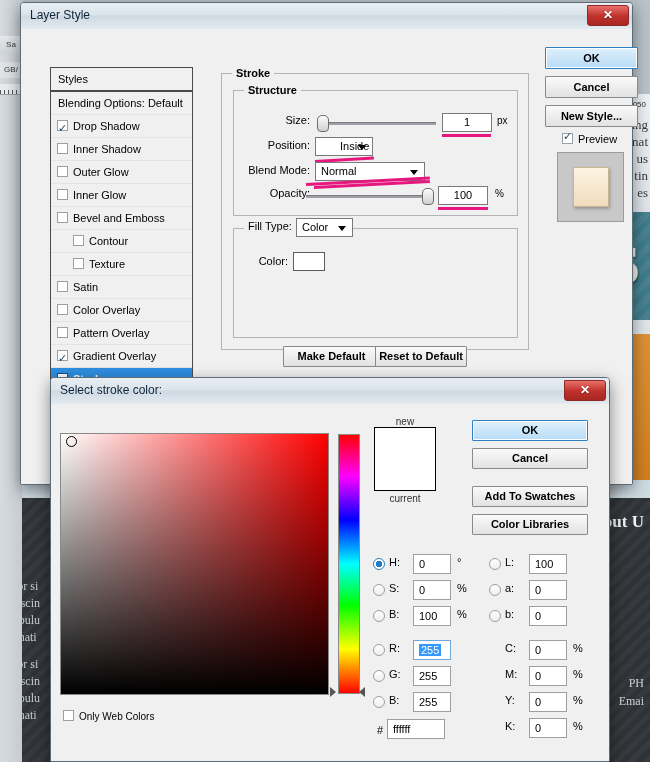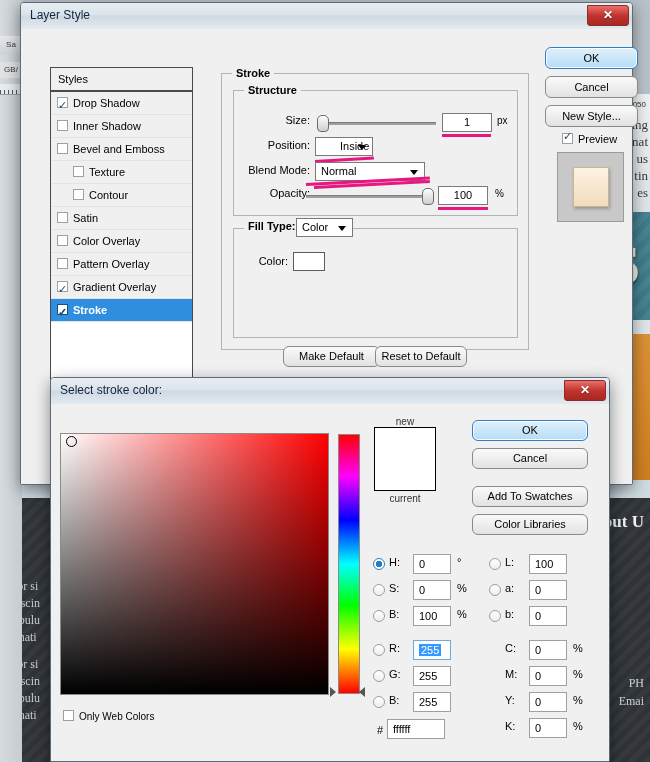--- a/index.html
+++ b/index.html
@@ -86,23 +86,23 @@
   .sel-box{position:absolute;border:1px solid #7a7a7a;background:#fff;box-sizing:border-box;
     height:19px;font-size:11px;line-height:17px;padding-left:5px;color:#000;cursor:pointer;}
   .sel-box .arr{position:absolute;right:6px;top:7px;width:0;height:0;
     border-left:4px solid transparent;border-right:4px solid transparent;border-top:5px solid #000;}
   .slider{position:absolute;height:2px;background:#9aa0a5;border-top:1px solid #7d7d7d;}
   .knob{position:absolute;width:10px;height:15px;border:1px solid #6d6d6d;border-radius:5px 5px 4px 4px;
     background:linear-gradient(180deg,#fdfdfd,#cfcfcf);cursor:pointer;}
   .unit{position:absolute;font-size:10px;}
   .colorchip{position:absolute;width:30px;height:17px;border:1px solid #5c5c5c;background:#fff;cursor:pointer;}
 
-  .btn{position:absolute;border:1px solid #8a8a8a;border-radius:6px;box-sizing:border-box;
+  .btn{position:absolute;border:1px solid #8a8a8a;border-radius:1px;box-sizing:border-box;
     background:linear-gradient(180deg,#fafafa,#e2e2e2);font-size:11px;color:#000;
-    text-align:center;cursor:pointer;}
+    text-align:center;cursor:pointer;font-weight:bold;}
   .btn.def{border:1px solid #2e7fc4;
     background:linear-gradient(180deg,#dff0fc,#b7dcf6);box-shadow:inset 0 0 0 1px #fff;}
 
   .pv-cb{position:absolute;font-size:11px;}
   .preview-box{position:absolute;border:1px solid #9b9b9b;background:#c8c8c8;}
   .preview-swatch{position:absolute;background:linear-gradient(180deg,#fdf3e1,#f1dcbd);
     border:1px solid #cbb694;box-shadow:1px 2px 3px rgba(0,0,0,.25);}
 
   .hl{position:absolute;height:3px;background:#e6187f;}
   .hl.slant{transform-origin:left center;}
@@ -186,25 +186,28 @@
 <div class="win" id="layerstyle">
   <div class="titlebar">
     <div class="t">Layer Style</div>
     <div class="closebtn">✕</div>
   </div>
   <div class="body">
 
     <div class="styles-panel">
       <div class="styles-hdr">Styles</div>
       <div id="styles-rows">
+          <div class="style-row blend"><span>Blending Options: Default</span></div>
           <div class="style-row"><span class="cb on"></span><span>Drop Shadow</span></div>
           <div class="style-row"><span class="cb"></span><span>Inner Shadow</span></div>
+          <div class="style-row"><span class="cb"></span><span>Outer Glow</span></div>
+          <div class="style-row"><span class="cb"></span><span>Inner Glow</span></div>
           <div class="style-row"><span class="cb"></span><span>Bevel and Emboss</span></div>
+          <div class="style-row indent"><span class="cb"></span><span>Contour</span></div>
           <div class="style-row indent"><span class="cb"></span><span>Texture</span></div>
-          <div class="style-row indent"><span class="cb"></span><span>Contour</span></div>
           <div class="style-row"><span class="cb"></span><span>Satin</span></div>
           <div class="style-row"><span class="cb"></span><span>Color Overlay</span></div>
           <div class="style-row"><span class="cb"></span><span>Pattern Overlay</span></div>
           <div class="style-row"><span class="cb on"></span><span>Gradient Overlay</span></div>
           <div class="style-row sel"><span class="cb on"></span><span>Stroke</span></div>
         </div>
     </div>
 
     <div class="group" id="grp-stroke">
       <div class="lg">Stroke</div>
@@ -236,21 +239,21 @@
         <div class="lbl" style="left:0px;top:96px;width:76px;">Opacity:</div>
         <div class="slider" style="left:72px;top:104px;width:122px;"></div>
         <div class="knob" style="left:188px;top:97px;"></div>
         <div class="fld" style="left:204px;top:95px;width:50px;">100</div>
         <div class="unit" style="left:261px;top:97px;">%</div>
         <div class="hl slant" style="left:72px;top:92px;width:124px;transform:rotate(-3deg);"></div>
         <div class="hl" style="left:204px;top:116px;width:50px;"></div>
       </div>
 
       <div class="group" id="grp-fill">
-        <div class="lg" style="left:10px;top:-9px;font-weight:bold;text-align:center;">Fill Type:</div>
+        <div class="lg" style="left:10px;top:-9px;font-weight:normal;text-align:center;">Fill Type:</div>
         <div class="sel-box" style="left:62px;top:-11px;width:57px;background:#fff;">
           <span>Color</span>
           <span class="arr"></span>
         </div>
         <div class="lbl" style="left:6px;top:26px;width:48px;">Color:</div>
         <div class="colorchip" style="left:59px;top:23px;"></div>
       </div>
 
       <div class="btn" style="left:61px;top:272px;width:97px;height:21px;line-height:19px;">Make Default</div>
       <div class="btn" style="left:153px;top:272px;width:92px;height:21px;line-height:19px;">Reset to Default</div>

